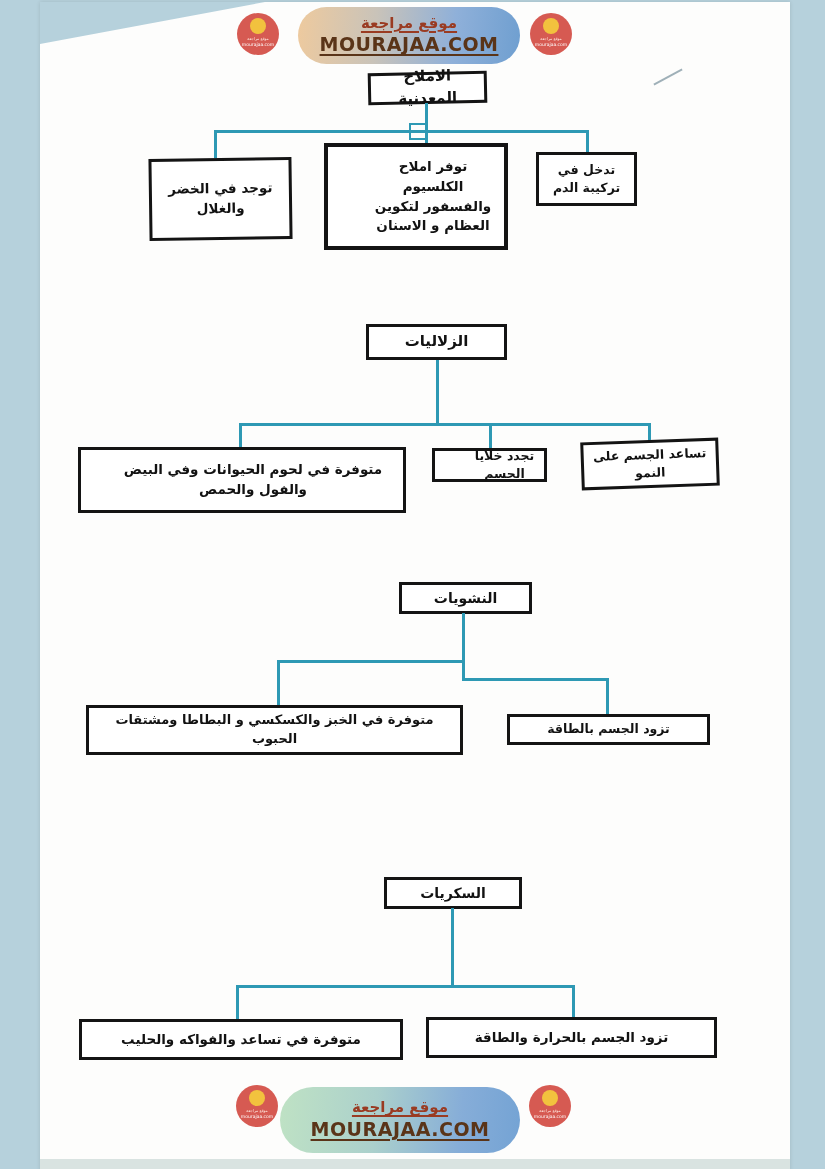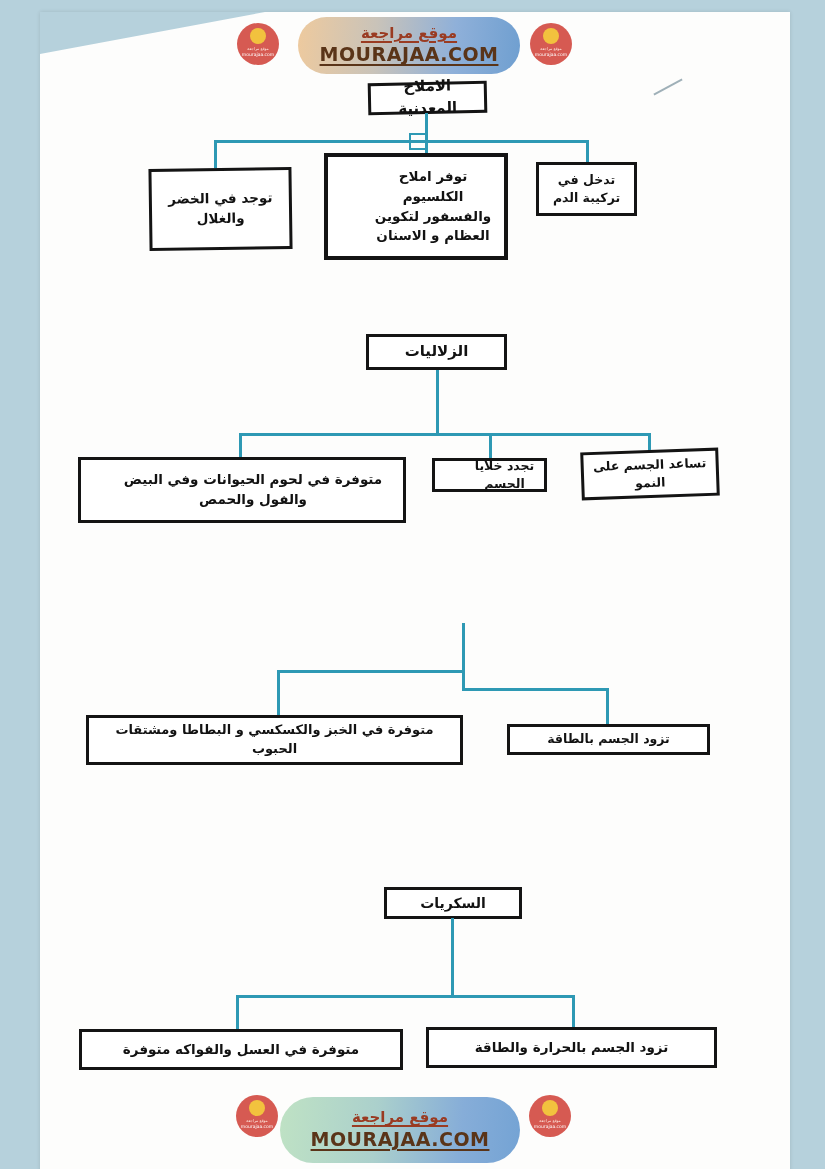--- a/index.html
+++ b/index.html
@@ -2,21 +2,21 @@
 <html lang="ar"><head>
 <meta charset="utf-8">
 <style>
   html,body{margin:0;padding:0;}
   body{
     width:825px;height:1169px;
     background:#b6d1dc;
     font-family:"DejaVu Sans",sans-serif;
     position:relative;overflow:hidden;
   }
-  .canvas{position:absolute;left:0;top:12px;width:825px;height:930px;}
+  .canvas{position:absolute;left:0;top:2px;width:825px;height:930px;}
   .paper{
     position:absolute;left:40px;top:0;width:750px;height:1169px;
     background:#fdfdfc;
     box-shadow:0 0 4px rgba(0,0,0,.12);
   }
   .corner-wedge{
     position:absolute;left:40px;top:0;width:225px;height:42px;
     background:#b6d1dc;
     clip-path:polygon(0 0,100% 0,0 100%);
   }
@@ -133,20 +133,23 @@
   <div class="box cbox" style="left:78px;top:445px;width:328px;height:66px;padding-left:28px;">
     <span>متوفرة في لحوم الحيوانات وفي البيض والفول والحمص</span>
   </div>
   <div class="box cbox" style="left:432px;top:446px;width:115px;height:34px;font-size:12.5px;padding-left:36px;">
     <span>تجدد خلايا الجسم</span>
   </div>
   <div class="box cbox" style="left:581px;top:438px;width:138px;height:48px;font-size:12.5px;transform:rotate(-2deg);">
     <span>تساعد الجسم على النمو</span>
   </div>
 
+  <div class="box tbox" style="left:399px;top:580px;width:133px;height:32px;font-size:14px;">
+    <span>النشويات</span>
+  </div>
   <div class="conn" style="left:462px;top:611px;width:2.5px;height:67px;"></div>
   <div class="conn" style="left:277px;top:658px;width:187px;height:2.5px;"></div>
   <div class="conn" style="left:277px;top:658px;width:2.5px;height:46px;"></div>
   <div class="conn" style="left:462px;top:676px;width:146px;height:2.5px;"></div>
   <div class="conn" style="left:606px;top:676px;width:2.5px;height:38px;"></div>
 
   <div class="box cbox" style="left:86px;top:703px;width:377px;height:50px;font-size:13px;">
     <span>متوفرة في الخبز والكسكسي و البطاطا ومشتقات الحبوب</span>
   </div>
   <div class="box cbox" style="left:507px;top:712px;width:203px;height:31px;font-size:12.5px;">
@@ -155,21 +158,21 @@
 
   <div class="box tbox" style="left:384px;top:875px;width:138px;height:32px;font-size:14px;">
     <span>السكريات</span>
   </div>
   <div class="conn" style="left:451px;top:906px;width:2.5px;height:79px;"></div>
   <div class="conn" style="left:236px;top:983px;width:338px;height:2.5px;"></div>
   <div class="conn" style="left:236px;top:983px;width:2.5px;height:35px;"></div>
   <div class="conn" style="left:572px;top:983px;width:2.5px;height:33px;"></div>
 
   <div class="box cbox" style="left:79px;top:1017px;width:324px;height:41px;">
-    <span>متوفرة في العسل والفواكه متوفرة</span>
+    <span>متوفرة في تساعد والفواكه والحليب</span>
   </div>
   <div class="box cbox" style="left:426px;top:1015px;width:291px;height:41px;">
     <span>تزود الجسم بالحرارة والطاقة</span>
   </div>
 
   <div class="badge" style="left:236px;top:1083px">
     <div class="badge-yellow"></div>
     <div class="badge-t1">موقع مراجعة</div>
     <div class="badge-t2">mourajaa.com</div>
   </div>

